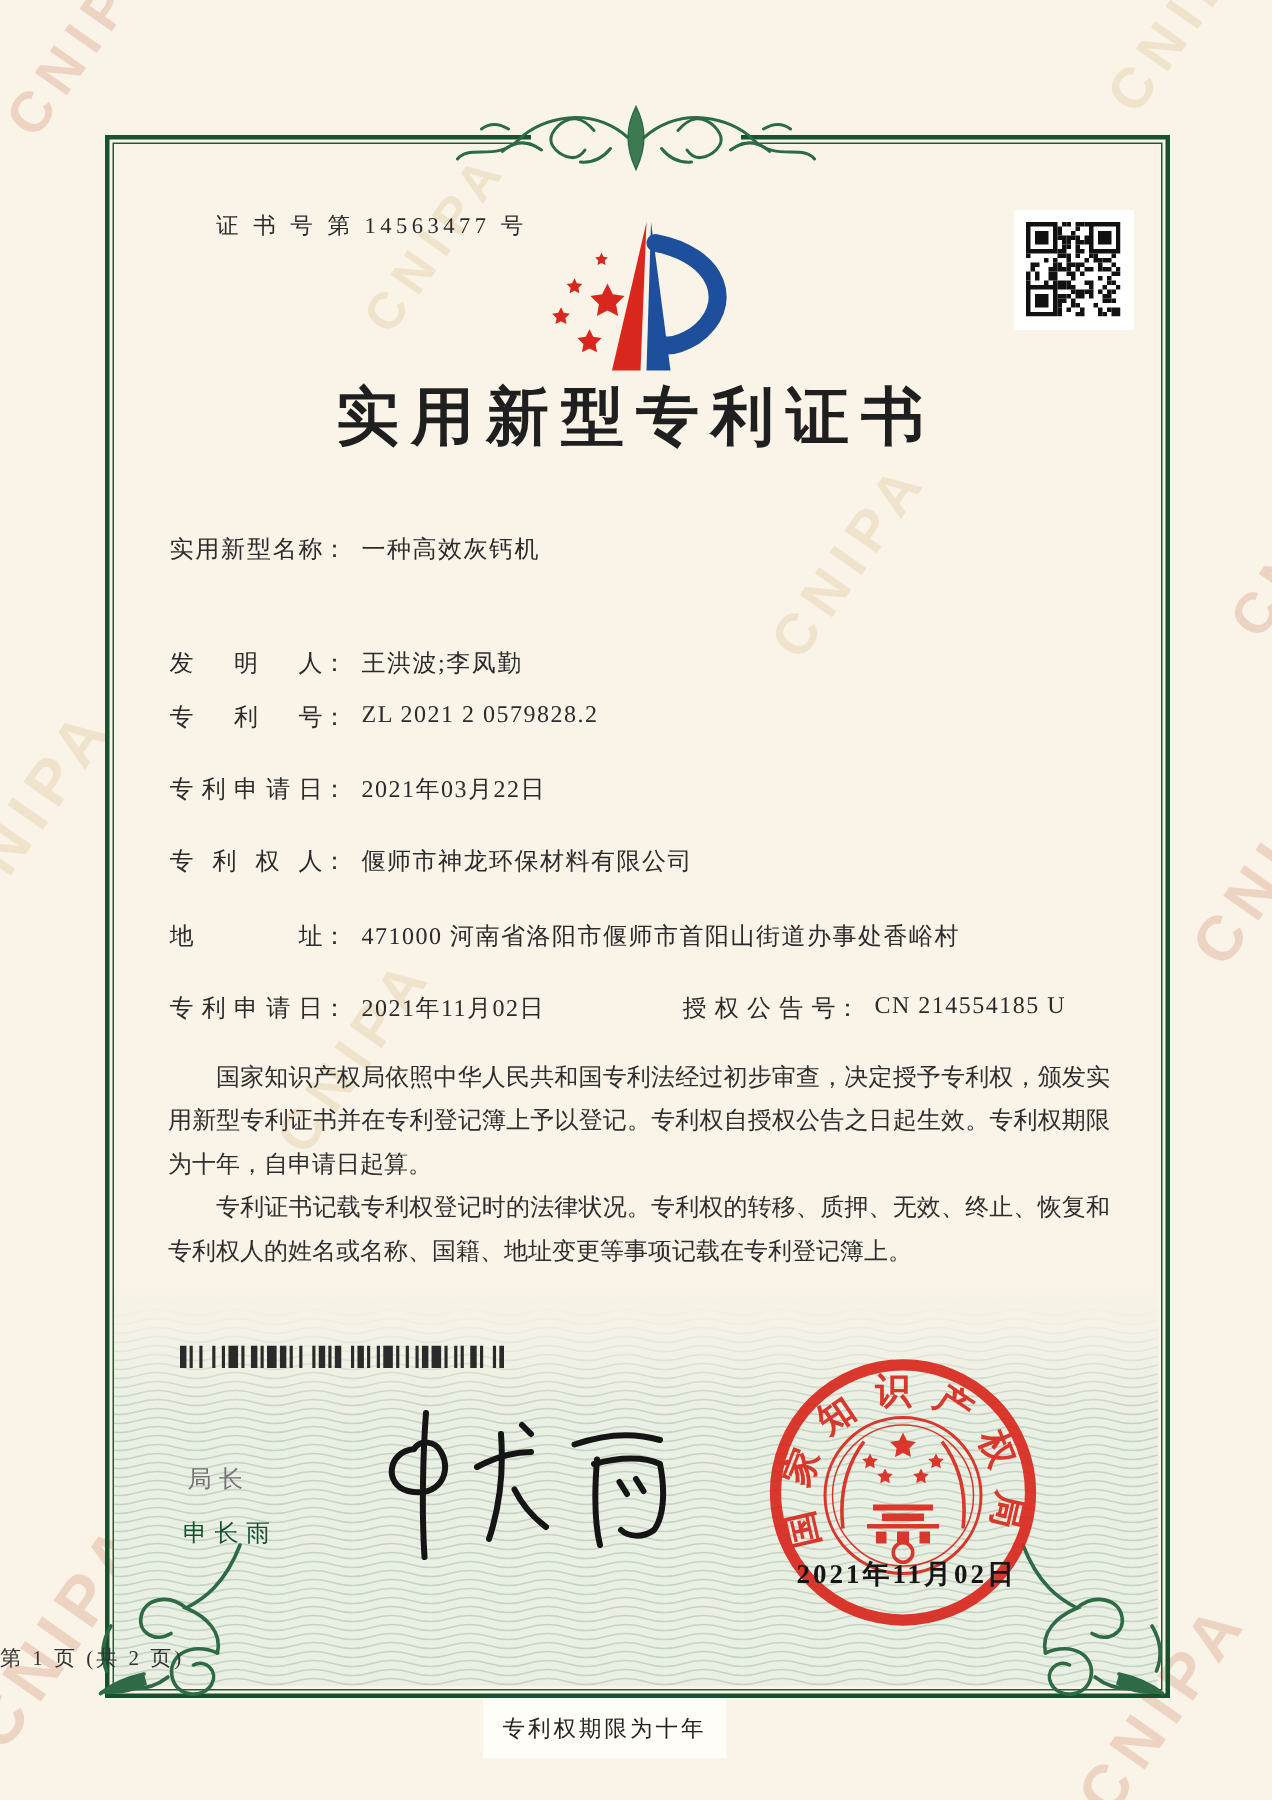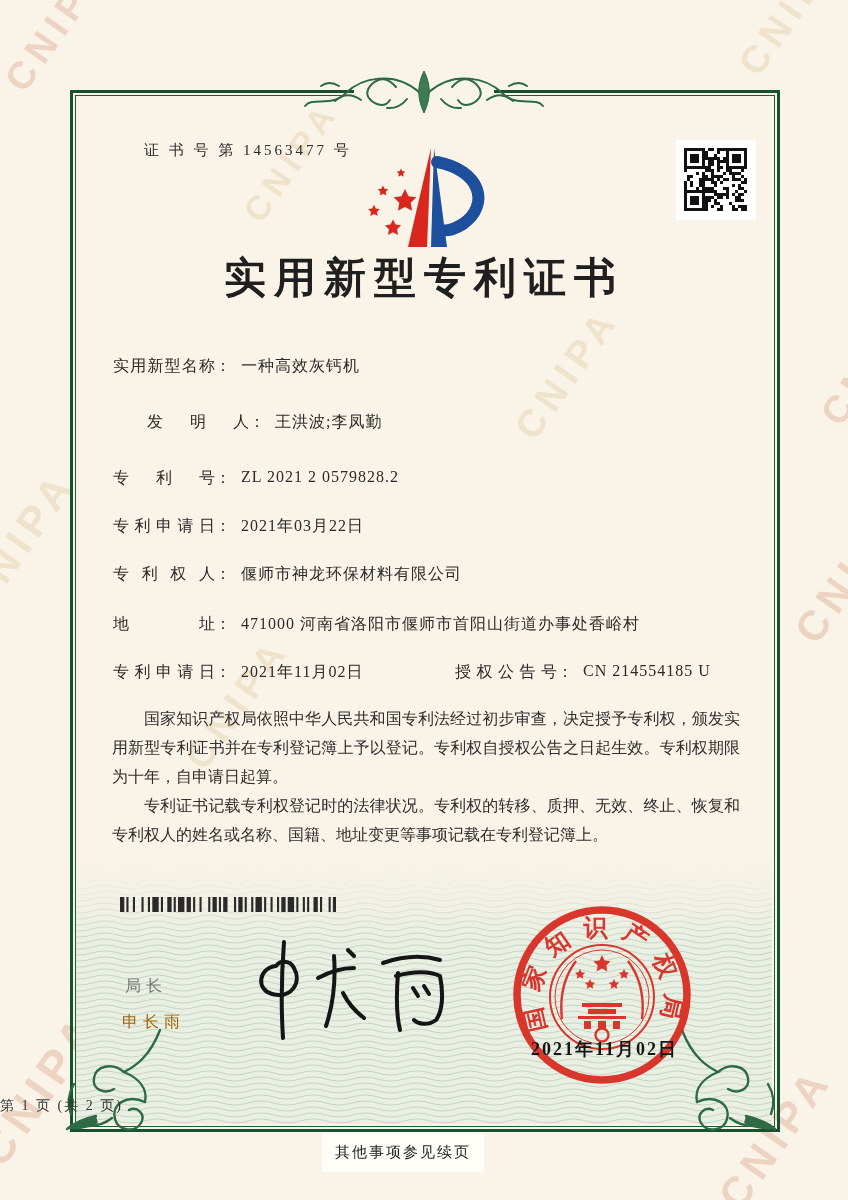--- a/index.html
+++ b/index.html
@@ -31,21 +31,21 @@
   .fvalue{display:inline-block;margin-left:10px;vertical-align:top;letter-spacing:1px;}
   .fpair2{position:absolute;left:342px;top:0;}
   
   .bodytext{position:absolute;left:112px;top:694px;width:628px;font-size:16px;line-height:29px;
       color:#2e2e2e;text-align:justify;margin-top:10px;}
   .bodytext p{margin:0;text-indent:2em;}
   
   .barcode{position:absolute;left:120px;top:897px;}
   .barcode rect{fill:#2a2a2a;}
   .director-title{position:absolute;left:125px;top:976px;font-size:16px;letter-spacing:5px;color:#737373;}
-  .director-name{position:absolute;left:122px;top:1012px;font-size:16px;letter-spacing:5px;color:#a16207;}
+  .director-name{position:absolute;left:122px;top:1012px;font-size:16px;letter-spacing:5px;color:#14532d;}
   .sig{position:absolute;left:248px;top:938px;}
   .seal{position:absolute;left:510px;top:903px;}
   .seal-date{position:absolute;left:531px;top:1037px;font-size:18px;letter-spacing:2px;color:#151515;font-weight:bold;}
   .pageno{position:absolute;left:0;top:1097px;width:100%;font-size:14px;color:#333;letter-spacing:2px;}
   .note{position:absolute;left:322px;top:1132px;width:162px;height:40px;background:#fffdf8;
       display:flex;align-items:center;justify-content:center;font-size:15px;color:#222;letter-spacing:2px;}
   .orn{position:absolute;}
   svg{display:block;}
 </style>
 </head>
@@ -334,21 +334,21 @@
         <rect x="1.5" y="43.5" width="18" height="18" fill="none" stroke="#111" stroke-width="3"></rect>
         <rect x="6" y="48" width="9" height="9"></rect>
       </svg>
   </div>
 
   <div class="title">实用新型专利证书</div>
 
   <div class="frow" style="top:356px;">
     <span class="flabel">实用新型名称</span><span class="fcolon">：</span><span class="fvalue">一种高效灰钙机</span>
   </div>
-  <div class="frow" style="top:412px;margin-left:34px;">
+  <div class="frow" style="top:432px;">
     <span class="flabel">发明人</span><span class="fcolon">：</span><span class="fvalue">王洪波;李凤勤</span>
   </div>
   <div class="frow" style="top:468px;">
     <span class="flabel">专利号</span><span class="fcolon">：</span><span class="fvalue">ZL 2021 2 0579828.2</span>
   </div>
   <div class="frow" style="top:516px;">
     <span class="flabel">专利申请日</span><span class="fcolon">：</span><span class="fvalue">2021年03月22日</span>
   </div>
   <div class="frow" style="top:564px;">
     <span class="flabel">专利权人</span><span class="fcolon">：</span><span class="fvalue">偃师市神龙环保材料有限公司</span>
@@ -453,15 +453,15 @@
       <g stroke="#d8281e" fill="none" stroke-width="2.4">
         <path d="M52,116 Q48,82 66,58"></path>
         <path d="M132,116 Q136,82 118,58"></path>
         <circle cx="92" cy="132" r="6.5"></circle>
       </g>
     </g>
   </svg>
   <div class="seal-date">2021年11月02日</div>
 
   <div class="pageno">第 1 页 (共 2 页)</div>
-  <div class="note">其他事项参见续页</div>
+  <div class="note">专利权期限为十年</div>
 
 </div>
 
 </body></html>

